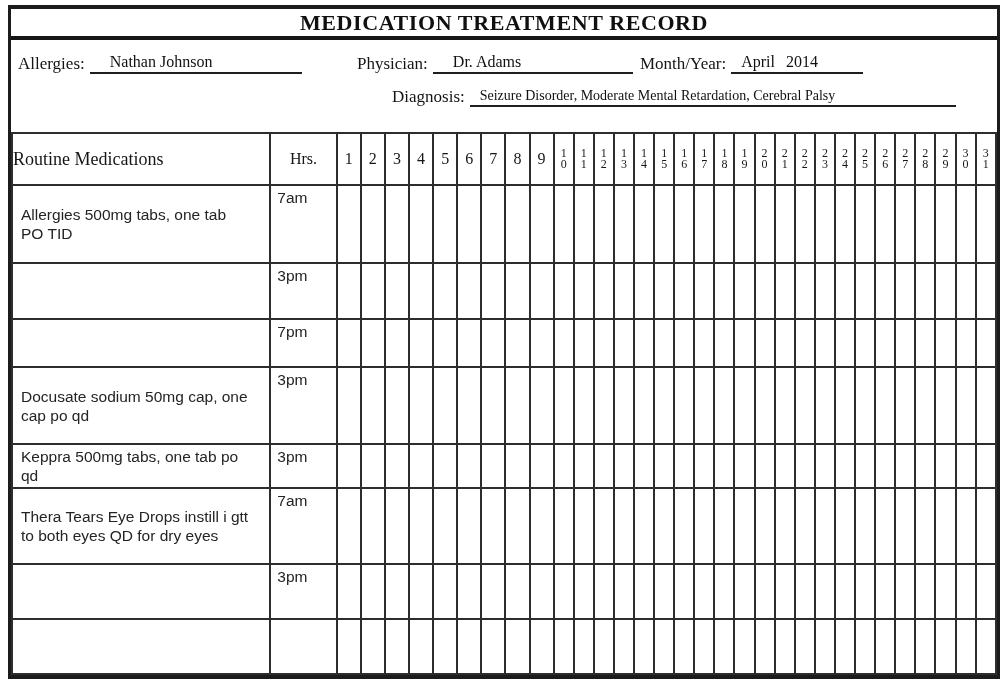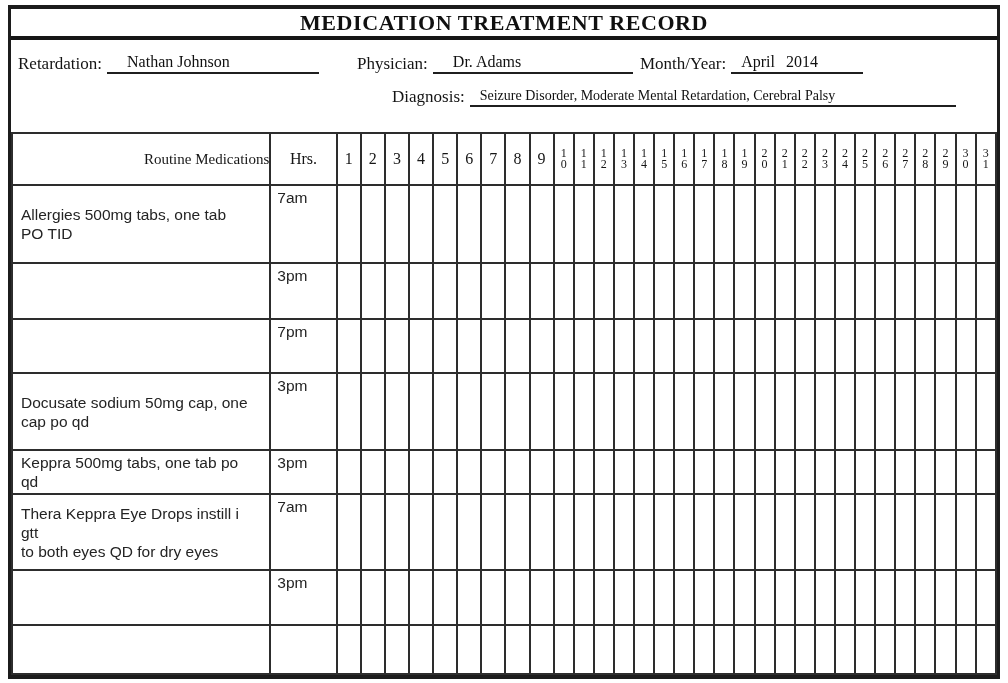--- a/index.html
+++ b/index.html
@@ -31,22 +31,22 @@
   .v-physician  { width:200px; padding-left:20px; }
   .v-month      { width:132px; padding-left:10px; word-spacing:7px; }
   .v-allergies  { width:252px; padding-left:6px; }
   .v-diagnosis  { width:486px; padding-left:10px; font-size:14px; }
 
   
   table.grid { position:absolute; left:0; bottom:0; width:986px; height:543px;
                border-collapse:collapse; table-layout:fixed; }
   .grid th, .grid td { border:2px solid #2d2d2d; overflow:hidden; }
   .grid thead tr { height:52px; }
-  .med-h { font-size:15px; font-weight:normal; text-align:right; vertical-align:middle;
-           font-family:"Liberation Serif", serif;padding-left:46px; }
+  .med-h { font-size:18px; font-weight:normal; text-align:left; vertical-align:middle;
+           font-family:"Liberation Serif", serif; }
   .hrs-h { font-size:16px; font-weight:normal; text-align:center; vertical-align:middle;
            font-family:"Liberation Serif", serif;border-radius:26px; }
   .day-h { font-weight:normal; text-align:center; vertical-align:middle;
            font-family:"Liberation Serif", serif; font-size:16px; padding:0; }
   .day-h.two { font-size:12px; }
   .day-h.two span { display:block; line-height:11.5px; }
   .med-cell { font-family:"Liberation Sans", sans-serif; font-size:15.5px;
               line-height:19px; color:#242424; vertical-align:middle;
               padding:2px 10px 2px 8px; white-space:pre-line; text-align:left; }
   .hrs-cell { font-family:"Liberation Sans", sans-serif; font-size:15.5px;
@@ -59,21 +59,21 @@
 
 <div class="frame">
 
   <div class="title-band">
     <h1>MEDICATION TREATMENT RECORD</h1>
   </div>
 
   <div class="info">
     <div class="info-row row-a">
       <span class="group" style="left:7px">
-        <span class="lbl">Retardation:</span><span class="val v-individual">Nathan Johnson</span>
+        <span class="lbl">Allergies:</span><span class="val v-individual">Nathan Johnson</span>
       </span>
       <span class="group" style="left:346px">
         <span class="lbl">Physician:</span><span class="val v-physician">Dr. Adams</span>
       </span>
       <span class="group" style="left:629px">
         <span class="lbl">Month/Year:</span><span class="val v-month">April 2014</span>
       </span>
     </div>
     <div class="info-row row-b">
       <span class="group" style="left:381px">
@@ -286,21 +286,21 @@
           <td class="day-cell"></td>
           <td class="day-cell"></td>
           <td class="day-cell"></td>
           <td class="day-cell"></td>
           <td class="day-cell"></td>
           <td class="day-cell"></td>
           <td class="day-cell"></td>
           <td class="day-cell"></td>
           <td class="day-cell"></td>
         </tr>
-        <tr style="height: 54px;">
+        <tr style="height: 48px;">
           <td class="med-cell"></td>
           <td class="hrs-cell">7pm</td>
           <td class="day-cell"></td>
           <td class="day-cell"></td>
           <td class="day-cell"></td>
           <td class="day-cell"></td>
           <td class="day-cell"></td>
           <td class="day-cell"></td>
           <td class="day-cell"></td>
           <td class="day-cell"></td>
@@ -394,21 +394,21 @@
           <td class="day-cell"></td>
           <td class="day-cell"></td>
           <td class="day-cell"></td>
           <td class="day-cell"></td>
           <td class="day-cell"></td>
           <td class="day-cell"></td>
           <td class="day-cell"></td>
           <td class="day-cell"></td>
         </tr>
         <tr style="height: 76px;">
-          <td class="med-cell">Thera Keppra Eye Drops instill i gtt
+          <td class="med-cell">Thera Tears Eye Drops instill i gtt
 to both eyes QD for dry eyes</td>
           <td class="hrs-cell">7am</td>
           <td class="day-cell"></td>
           <td class="day-cell"></td>
           <td class="day-cell"></td>
           <td class="day-cell"></td>
           <td class="day-cell"></td>
           <td class="day-cell"></td>
           <td class="day-cell"></td>
           <td class="day-cell"></td>

